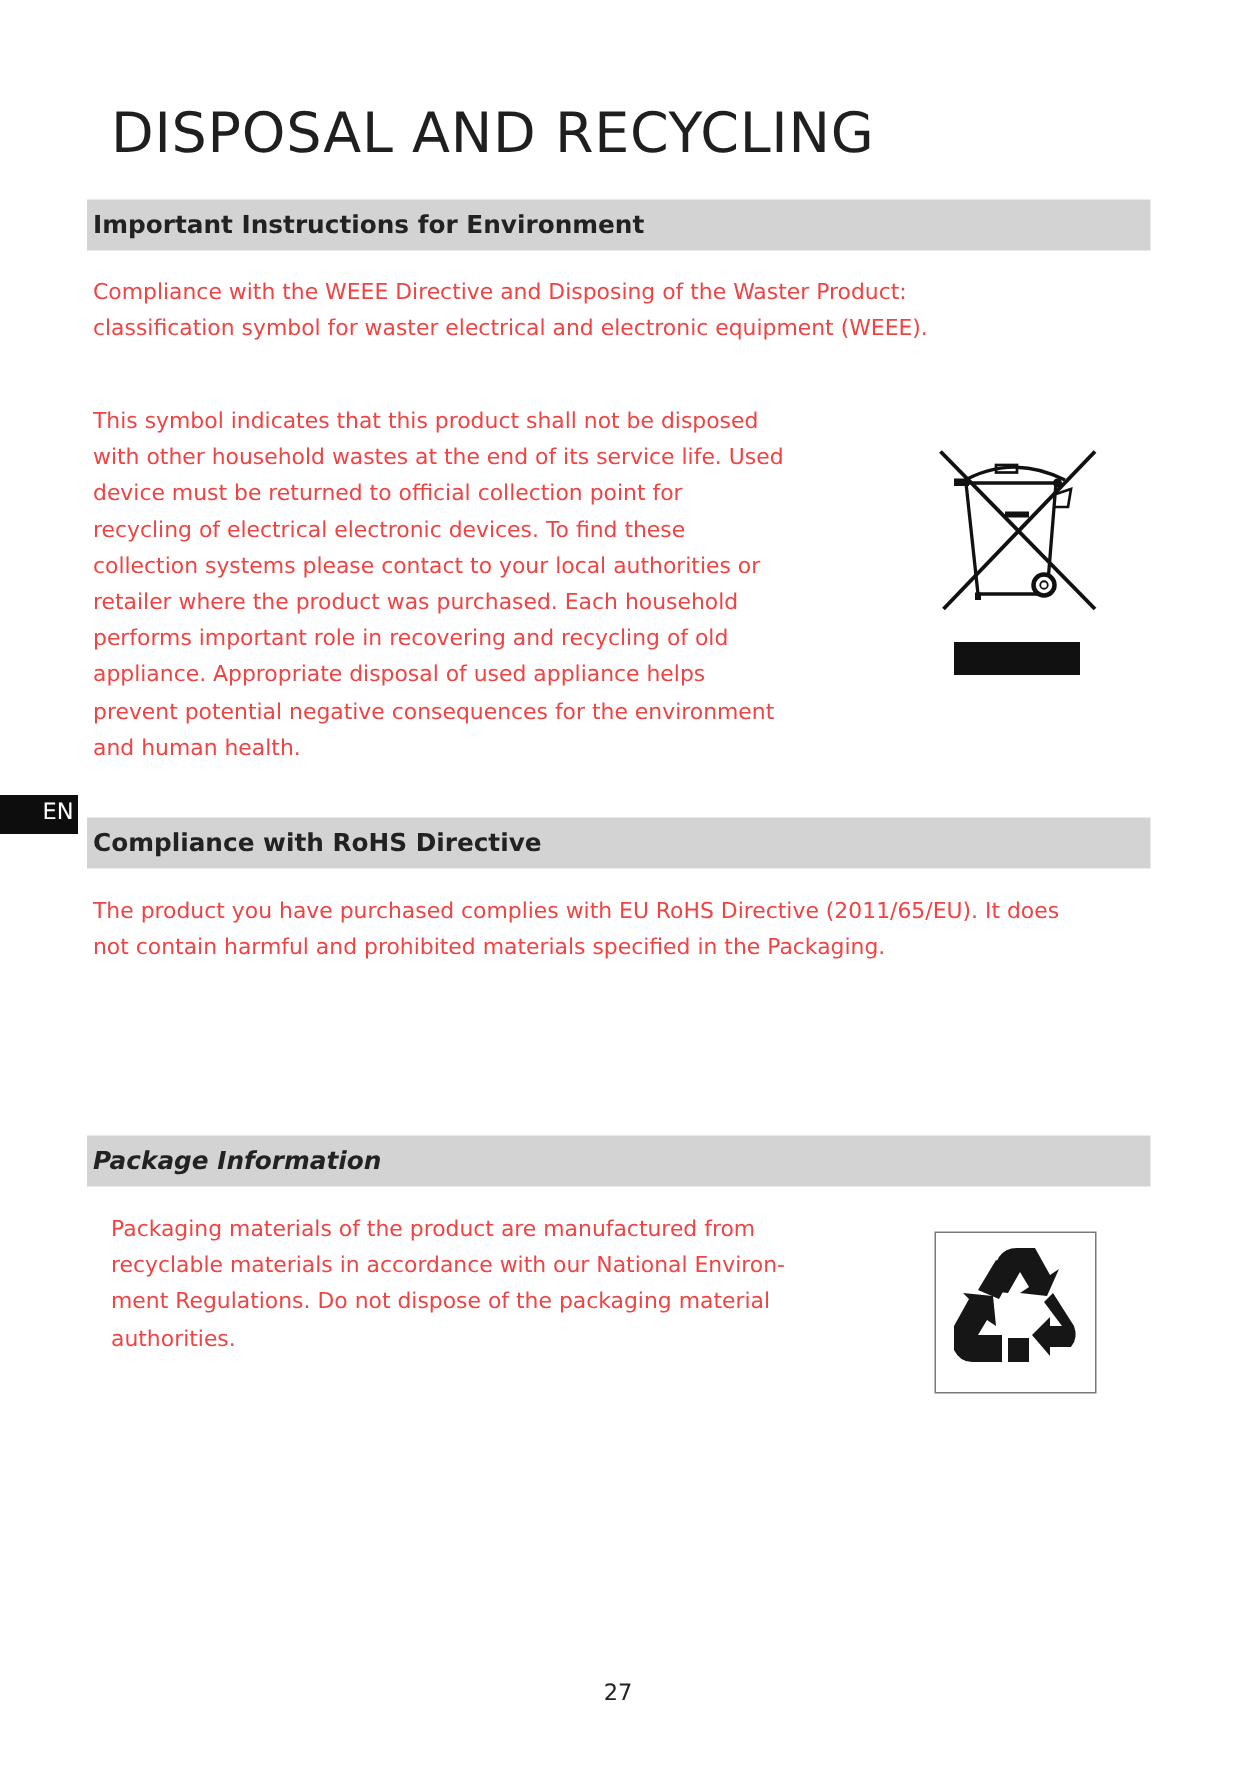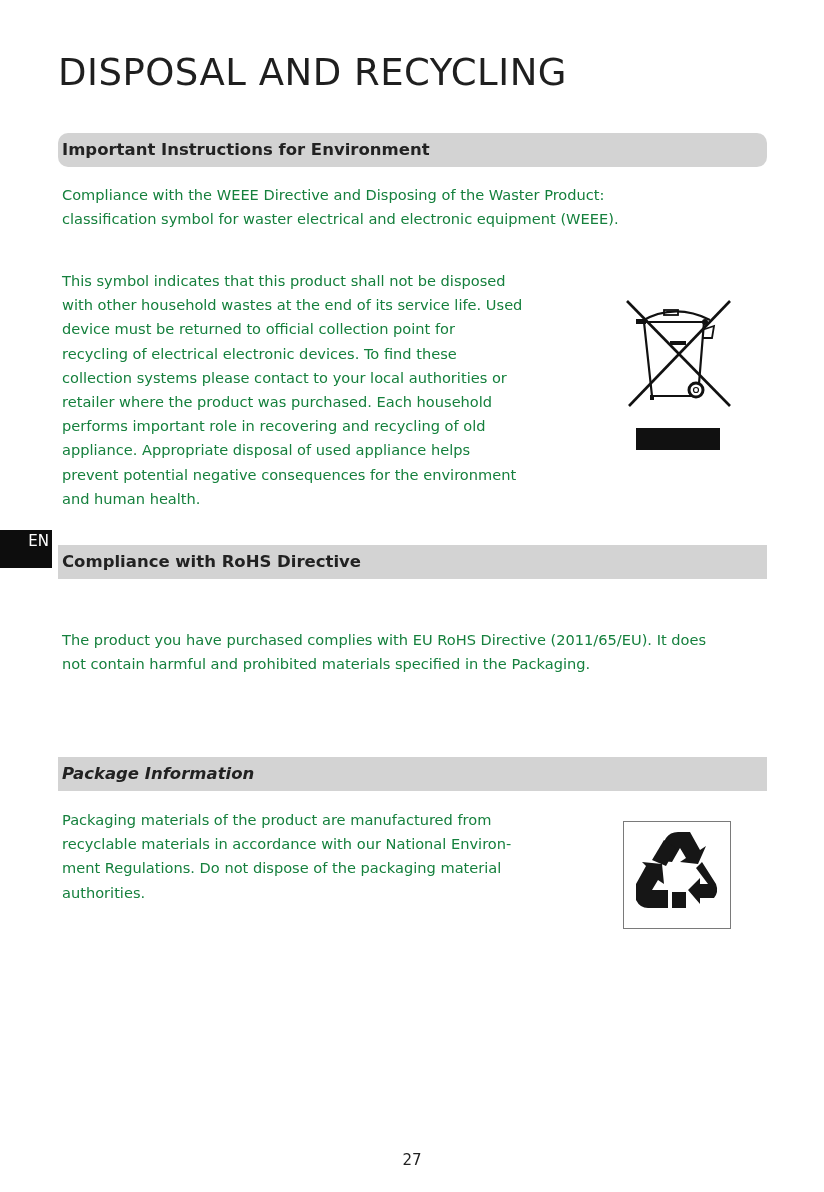--- a/index.html
+++ b/index.html
@@ -1,43 +1,43 @@
 <!DOCTYPE html>
 <html><head>
 <meta charset="utf-8">
 <style>
   html, body { margin:0; padding:0; background:#ffffff; }
   body { width:824px; height:1192px; position:relative; overflow:hidden;
          font-family:"Liberation Sans", "DejaVu Sans", sans-serif; color:#2a2a2a; }
-  .page-title { position:absolute; left:58px; top:48px; margin:0;
+  .page-title { position:absolute; left:58px; top:48px; margin:16px;
                 font-family:"DejaVu Sans", sans-serif; font-weight:normal;
                 font-size:37px; letter-spacing:0.5px; color:#1f1f1f; line-height:50px; }
   .section-bar { position:absolute; left:58px; width:709px; height:34px;
                  background:#d3d3d3; box-sizing:border-box; padding-left:4px; }
   .section-bar span { display:block; font-family:"DejaVu Sans", sans-serif; font-weight:bold;
                       font-size:16.5px; line-height:34px; color:#222; }
   .para { position:absolute; left:62px; margin:0; font-family:"DejaVu Sans", sans-serif;
-          font-size:14.6px; line-height:24.2px; color:#15803d; }
+          font-size:14.6px; line-height:24.2px; color:#ef4444; }
   .para .line { display:block; white-space:nowrap; }
-  .lang-tab { position:absolute; left:0; top:530px; width:52px; height:38px; background:#0d0d0d;
+  .lang-tab { position:absolute; left:0; top:530px; width:52px; height:26px; background:#0d0d0d;
               color:#fff; font-family:"DejaVu Sans", sans-serif; font-size:15px; line-height:22px;
               text-align:right; padding-right:0; box-sizing:border-box; }
   .lang-tab span { padding-right:3px; }
   .weee-icon { position:absolute; left:622px; top:296px; width:114px; height:160px; }
   .recycle-box { position:absolute; left:623px; top:821px; width:108px; height:108px;
                  border:1px solid #7a7a7a; box-sizing:border-box; background:#fff; }
   .page-number { position:absolute; left:0; width:824px; top:1119px; text-align:center;
-                 font-family:"DejaVu Sans", sans-serif; font-size:15px; color:#222;margin-top:32px; }
+                 font-family:"DejaVu Sans", sans-serif; font-size:15px; color:#222; }
 </style>
 </head>
 <body>
 
 <h1 class="page-title">DISPOSAL AND RECYCLING</h1>
 
-<div class="section-bar" style="top:133px;border-radius:10px;">
+<div class="section-bar" style="top:133px;">
   <span>Important Instructions for Environment</span>
 </div>
 
 <p class="para" style="top:183px;">
   <span class="line">Compliance with the WEEE Directive and Disposing of the Waster Product:</span>
   <span class="line">classification symbol for waster electrical and electronic equipment (WEEE).</span>
 </p>
 
 <p class="para" style="top:269px;">
   <span class="line">This symbol indicates that this product shall not be disposed</span>
@@ -79,30 +79,30 @@
 </div>
 
 <div class="lang-tab">
   <span>EN</span>
 </div>
 
 <div class="section-bar" style="top:545px;">
   <span>Compliance with RoHS Directive</span>
 </div>
 
-<p class="para" style="top:628px;">
+<p class="para" style="top:596px;">
   <span class="line">The product you have purchased complies with EU RoHS Directive (2011/65/EU). It does</span>
   <span class="line">not contain harmful and prohibited materials specified in the Packaging.</span>
 </p>
 
 <div class="section-bar" style="top:757px;font-style:italic;">
   <span>Package Information</span>
 </div>
 
-<p class="para" style="top:808px;">
+<p class="para" style="top:808px;margin-left:12px;">
   <span class="line">Packaging materials of the product are manufactured from</span>
   <span class="line">recyclable materials in accordance with our National Environ-</span>
   <span class="line">ment Regulations. Do not dispose of the packaging material</span>
   <span class="line">authorities.</span>
 </p>
 
 <div class="recycle-box">
   <svg width="106" height="106" viewBox="0 0 106 106">
     <g fill="#161616">
 

